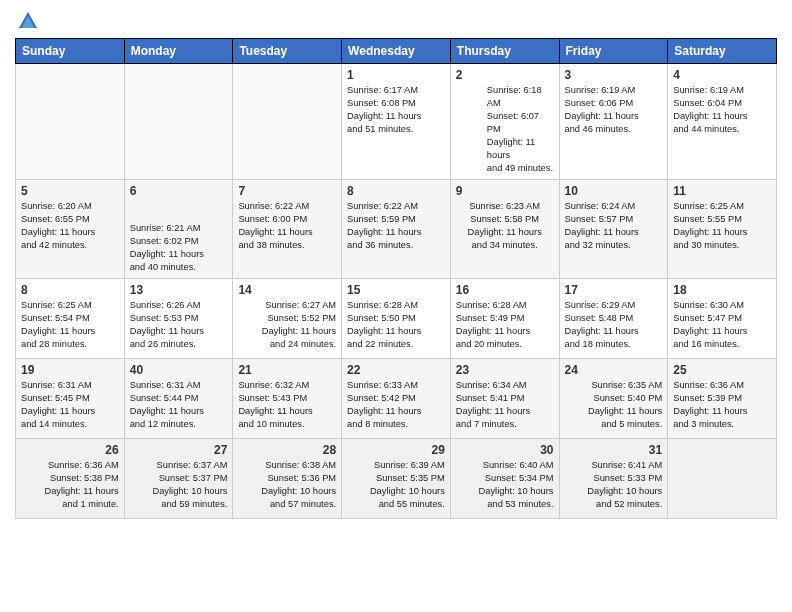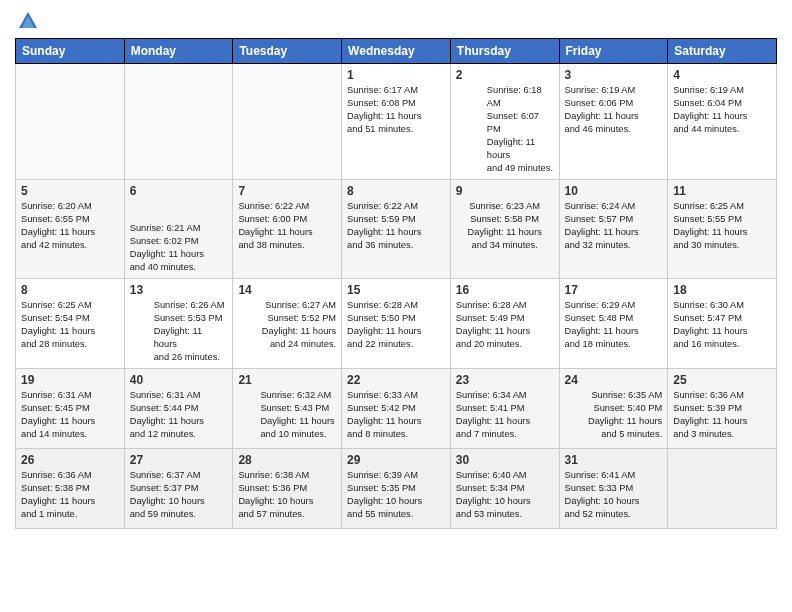--- a/index.html
+++ b/index.html
@@ -80,20 +80,21 @@
       color: #333;
       width: calc(100% / 7);
       height: 80px;
       background: #fff;
     }
     .calendar td.empty {
       background: #f9f9f9;
     }
     .calendar td.last-row {
       background: #f0f0f0;
+      text-align: right;
     }
     .day-number {
       font-size: 12px;
       font-weight: bold;
       color: #333;
       margin-bottom: 2px;
     }
     .day-info {
       line-height: 1.4;
       font-size: 9.3px;
@@ -224,21 +225,21 @@
         <tr>
           <td>
             <div class="day-number">8</div>
             <div class="day-info" style="white-space: pre-line;">Sunrise: 6:25 AM
 Sunset: 5:54 PM
 Daylight: 11 hours
 and 28 minutes.</div>
           </td>
           <td>
             <div class="day-number">13</div>
-            <div class="day-info" style="white-space: pre-line; margin-left: 24px;">Sunrise: 6:26 AM
+            <div class="day-info" style="white-space: pre-line;">Sunrise: 6:26 AM
 Sunset: 5:53 PM
 Daylight: 11 hours
 and 26 minutes.</div>
           </td>
           <td>
             <div class="day-number">14</div>
             <div class="day-info" style="white-space: pre-line; text-align: right;">Sunrise: 6:27 AM
 Sunset: 5:52 PM
 Daylight: 11 hours
 and 24 minutes.</div>
@@ -282,21 +283,21 @@
           </td>
           <td class="row-shade">
             <div class="day-number">40</div>
             <div class="day-info" style="white-space: pre-line;">Sunrise: 6:31 AM
 Sunset: 5:44 PM
 Daylight: 11 hours
 and 12 minutes.</div>
           </td>
           <td class="row-shade">
             <div class="day-number">21</div>
-            <div class="day-info" style="white-space: pre-line; margin-left: 22px;">Sunrise: 6:32 AM
+            <div class="day-info" style="white-space: pre-line;">Sunrise: 6:32 AM
 Sunset: 5:43 PM
 Daylight: 11 hours
 and 10 minutes.</div>
           </td>
           <td class="row-shade">
             <div class="day-number">22</div>
             <div class="day-info" style="white-space: pre-line;">Sunrise: 6:33 AM
 Sunset: 5:42 PM
 Daylight: 11 hours
 and 8 minutes.</div>

